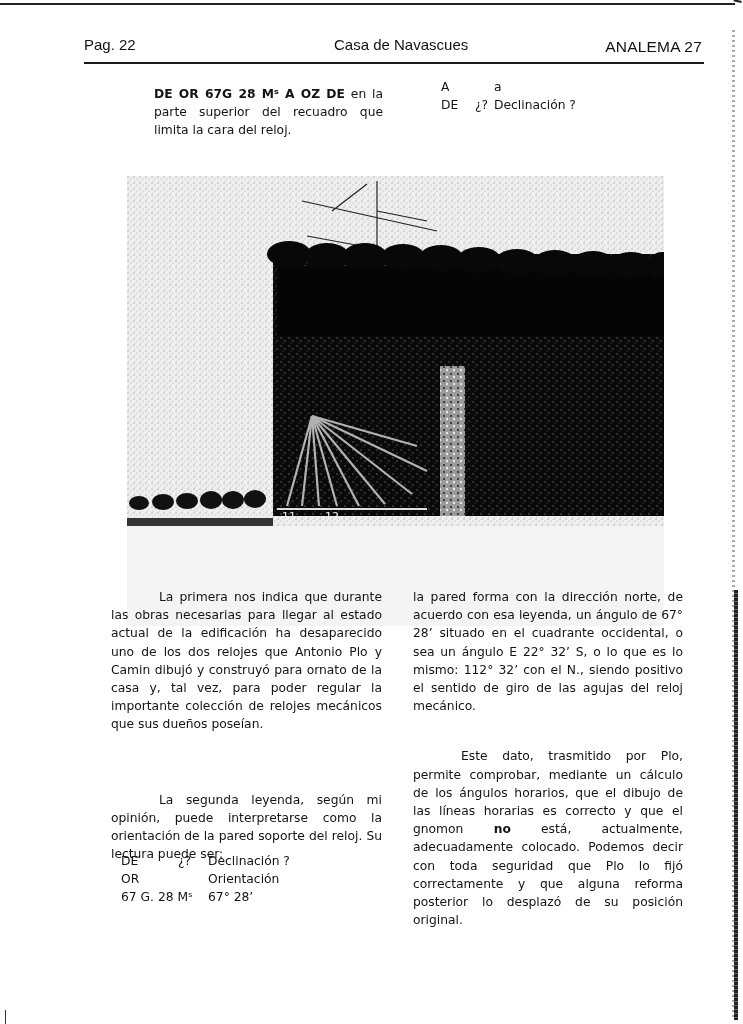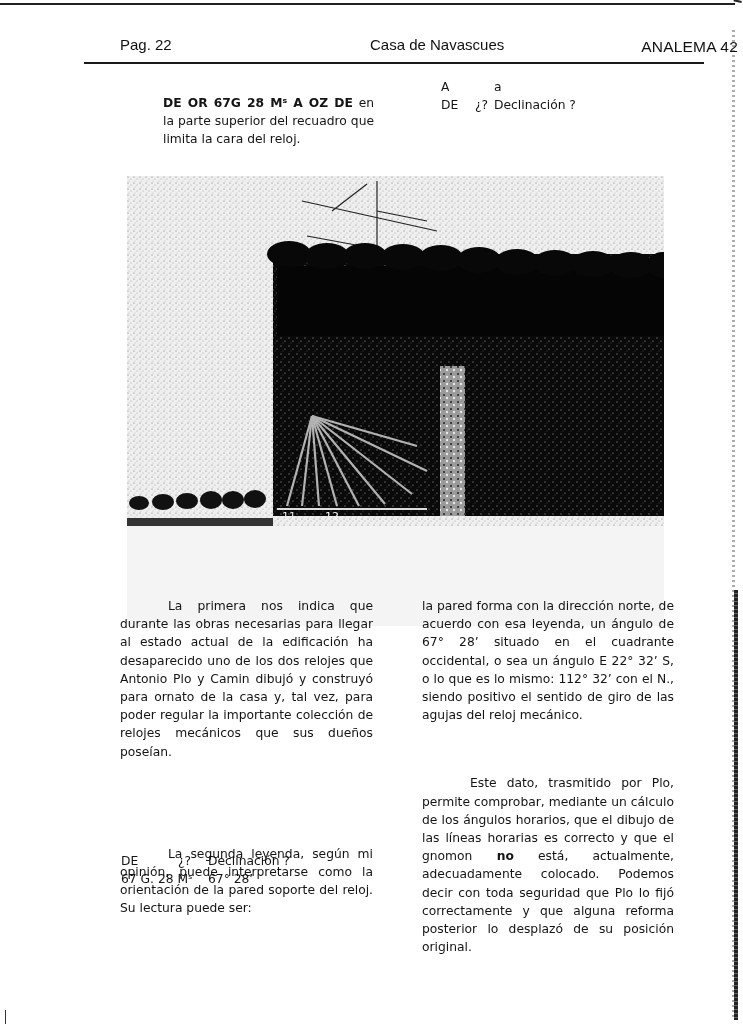--- a/index.html
+++ b/index.html
@@ -9,28 +9,28 @@
   }
   .scan-top-line { position: absolute; left: 0; top: 3px; width: 735px; height: 2px; background: #222; }
   .scan-top-line::after { content: ""; position: absolute; right: -6px; top: -3px; width: 8px; height: 6px; border-top: 2px solid #222; transform: rotate(12deg); }
   .scan-right-edge { position: absolute; left: 732px; top: 30px; width: 3px; height: 990px;
     background: repeating-linear-gradient(to bottom, #888 0 2px, transparent 2px 5px); opacity: .7; }
   .scan-right-edge-dark { position: absolute; left: 734px; top: 590px; width: 4px; height: 430px;
     background: repeating-linear-gradient(to bottom, #222 0 3px, #666 3px 4px); }
   .scan-left-mark { position: absolute; left: 5px; top: 1010px; width: 1px; height: 14px; background: #333; }
 
   .header { position: absolute; left: 84px; top: 36px; width: 618px; height: 22px;
-    font-family: "Liberation Sans", sans-serif; font-size: 15px; color: #111; margin-left: 36px; }
+    font-family: "Liberation Sans", sans-serif; font-size: 15px; color: #111; }
   .header .left { position: absolute; left: 0; top: 0; }
   .header .center { position: absolute; left: 250px; top: 0; }
   .header .right { position: absolute; right: 0; top: 2px; font-size: 15.5px; letter-spacing: .2px; }
   .header-rule { position: absolute; left: 84px; top: 62px; width: 620px; height: 2px; background: #1a1a1a; }
 
   .txt { position: absolute; font-size: 12.3px; line-height: 18.2px; text-align: justify; }
-  .txt p { margin: 16px; }
+  .txt p { margin: 7px; }
   .txt .indent { text-indent: 48px; }
   .txt .last { text-align-last: left; }
   .bold { font-weight: bold; }
 
   .legend-table { position: absolute; font-size: 12.3px; line-height: 18.2px; }
   .legend-table .row { position: relative; height: 18.2px; white-space: nowrap; }
   .legend-table .c1 { position: absolute; left: 0; }
   .legend-table .c2 { position: absolute; }
   .legend-table .c3 { position: absolute; }
 
@@ -41,21 +41,21 @@
 <body>
 
 <div class="scan-top-line"></div>
 <div class="scan-right-edge"></div>
 <div class="scan-right-edge-dark"></div>
 <div class="scan-left-mark"></div>
 
 <div class="header">
   <span class="left">Pag. 22</span>
   <span class="center">Casa de Navascues</span>
-  <span class="right">ANALEMA 42</span>
+  <span class="right">ANALEMA 27</span>
 </div>
 <div class="header-rule"></div>
 
 <div class="txt" style="left:147px; top:78px; width:243px;">
   <p class="last"><span class="bold">DE OR 67G 28 Mˢ A OZ DE</span><span> en la parte superior del recuadro que limita la cara del reloj.</span></p>
 </div>
 
 <div class="legend-table" style="left:441px; top:78px; width:200px;">
   <div class="row">
     <span class="c1">A</span>
@@ -157,20 +157,25 @@
   <p class="indent">La segunda leyenda, según mi opinión, puede interpretarse como la orientación de la pared soporte del reloj. Su lectura puede ser:</p>
 </div>
 
 <div class="legend-table" style="left:121px; top:852px; width:230px;">
   <div class="row">
     <span class="c1">DE</span>
     <span class="c2" style="left:57px">¿?</span>
     <span class="c3" style="left:87px">Declinación ?</span>
   </div>
   <div class="row">
+    <span class="c1">OR</span>
+    <span class="c2" style="left:57px"></span>
+    <span class="c3" style="left:87px">Orientación</span>
+  </div>
+  <div class="row">
     <span class="c1">67 G. 28 Mˢ</span>
     <span class="c2" style="left:57px"></span>
     <span class="c3" style="left:87px">67° 28’</span>
   </div>
 </div>
 
 <div class="txt" style="left:406px; top:581px; width:284px;">
   <p>la pared forma con la dirección norte, de acuerdo con esa leyenda, un ángulo de 67° 28’ situado en el cuadrante occidental, o sea un ángulo E 22° 32’ S, o lo que es lo mismo: 112° 32’ con el N., siendo positivo el sentido de giro de las agujas del reloj mecánico.</p>
   <p style="height:18px"></p>
   <p class="indent"><span>Este dato, trasmitido por Plo, permite comprobar, mediante un cálculo de los ángulos horarios, que el dibujo de las líneas horarias es correcto y que el gnomon </span><span class="bold">no</span><span> está, actualmente, adecuadamente colocado. Podemos decir con toda seguridad que Plo lo fijó correctamente y que alguna reforma posterior lo desplazó de su posición original.</span></p>

